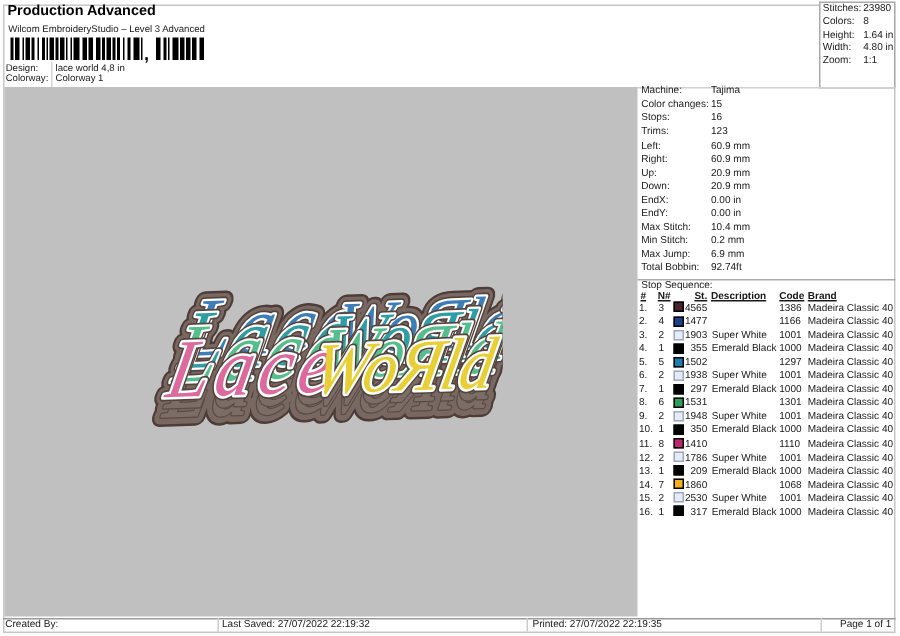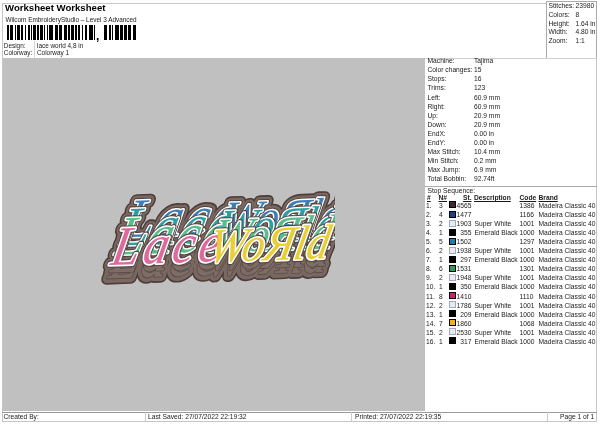--- a/index.html
+++ b/index.html
@@ -3,21 +3,21 @@
 html,body{margin:0;padding:0;}
 body{width:600px;height:424px;background:#ffffff;font-family:"Liberation Sans",sans-serif;position:relative;overflow:hidden;}
 .abs{position:absolute;}
 .t{position:absolute;font-size:6.7px;color:#1a1a1a;white-space:nowrap;line-height:9px;}
 .stright{position:absolute;font-size:6.7px;color:#1a1a1a;white-space:nowrap;text-align:right;width:26.5px;line-height:9px;}
 .hdr{font-weight:bold;text-decoration:underline;}
 .swatch{position:absolute;width:5px;height:5px;border:1px solid #000;}
 </style></head><body>
 <div class="abs" style="left:3px;top:58px;width:421.5px;height:352.5px;background:#c0c0c1"></div>
 <div class="abs" style="left:2px;top:3px;width:593px;height:417px;border:1px solid #c6c6c6"></div>
-<div class="abs" style="left:5px;top:2px;font-size:9.6px;font-weight:bold;color:#000;line-height:12px;white-space:nowrap">Worksheet Worksheet</div>
+<div class="abs" style="left:5px;top:2px;font-size:9.6px;font-weight:bold;color:#000;line-height:12px;white-space:nowrap">Production Advanced</div>
 <div class="abs" style="left:5.5px;top:16px;font-size:6.4px;color:#1a1a1a;line-height:8px;white-space:nowrap">Wilcom EmbroideryStudio – Level 3 Advanced</div>
 <svg class="abs" style="left:0;top:0" width="145" height="48" fill="#000">
     <rect x="7" y="25" width="2" height="15"></rect>
     <rect x="10" y="25" width="3" height="15"></rect>
     <rect x="15" y="25" width="1" height="15"></rect>
     <rect x="17" y="25" width="3" height="15"></rect>
     <rect x="21" y="25" width="2" height="15"></rect>
     <rect x="25" y="25" width="1" height="15"></rect>
     <rect x="28" y="25" width="2" height="15"></rect>
     <rect x="31" y="25" width="1" height="15"></rect>

